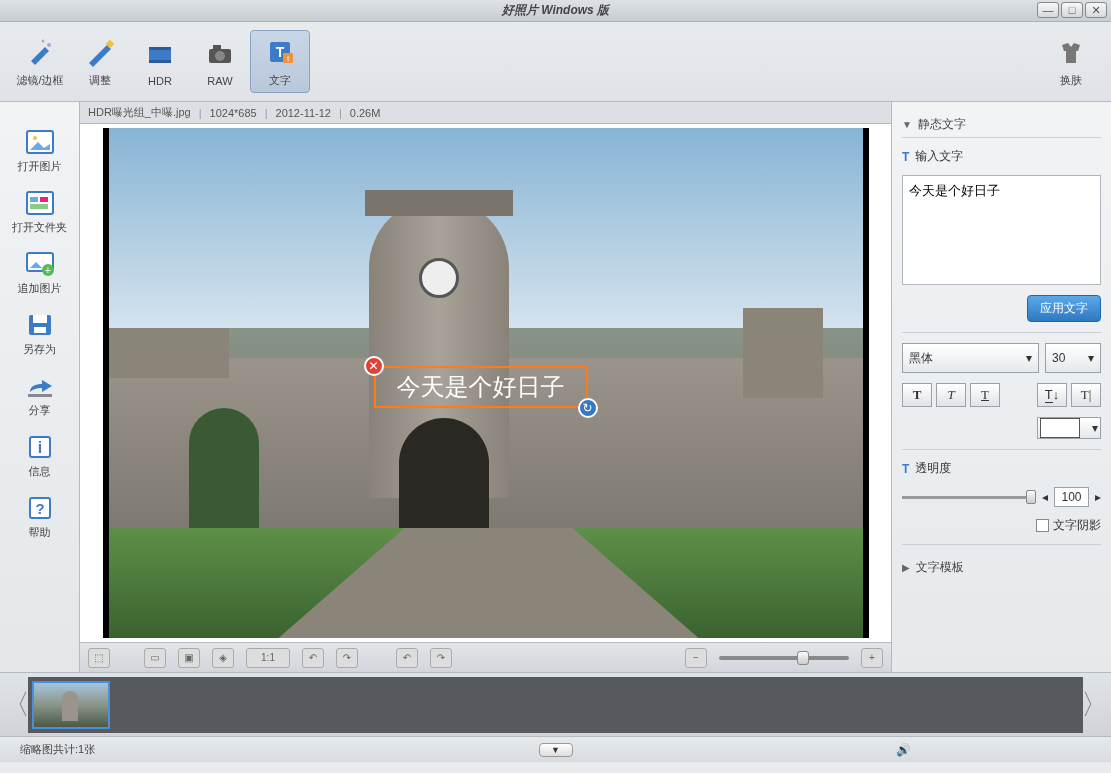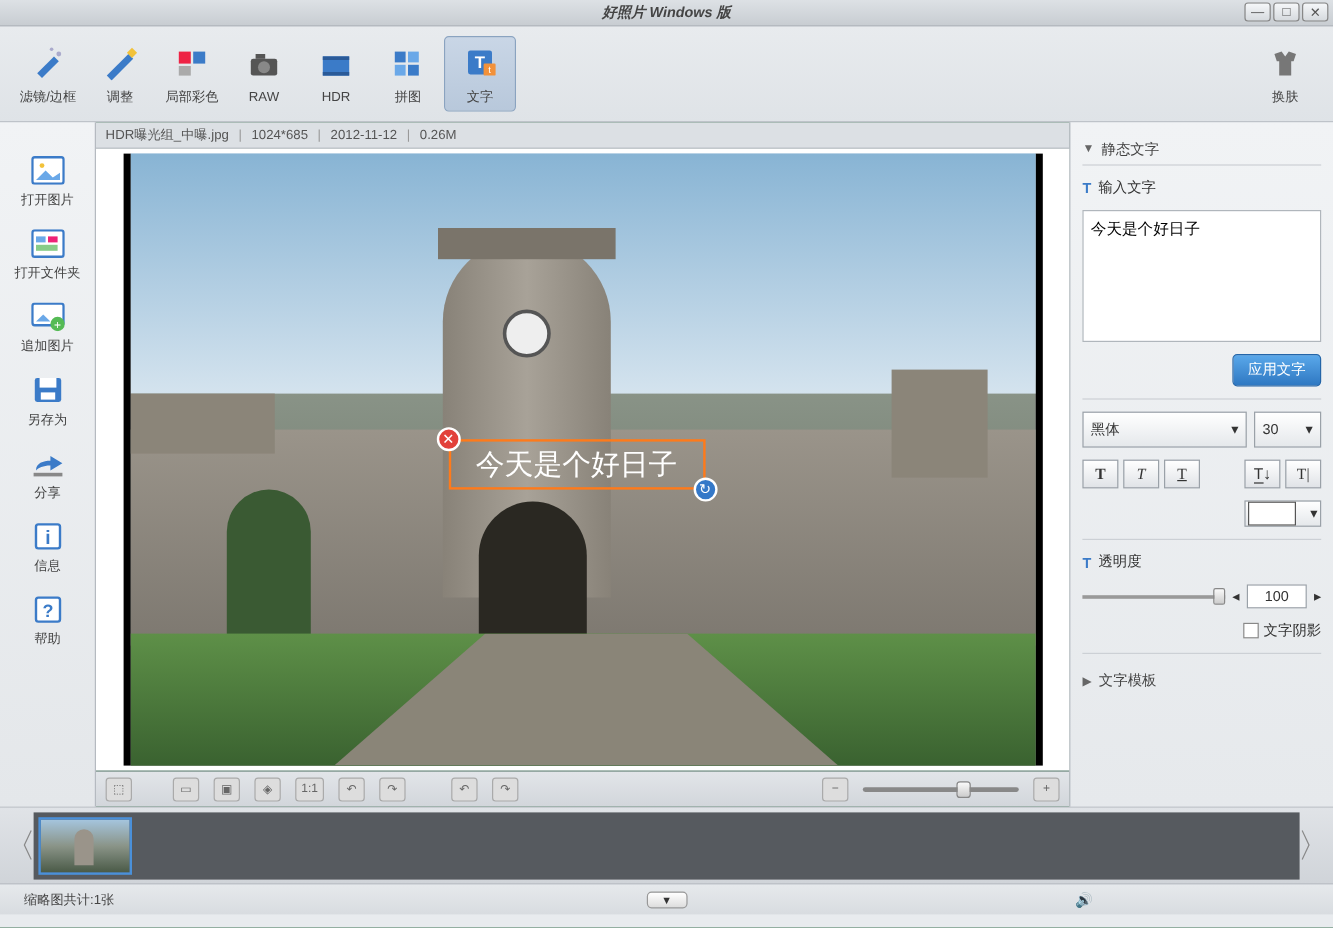--- a/index.html
+++ b/index.html
@@ -51,21 +51,21 @@
 .apply-btn { align-self:flex-end; padding:4px 12px; background:linear-gradient(#5aa8ea,#2f78c2); color:#fff; border:1px solid #2465a8; border-radius:4px; font-size:12px; cursor:pointer; }
 .row { display:flex; gap:6px; align-items:center; }
 .select { flex:1; height:22px; border:1px solid #9aa1a8; background:linear-gradient(#fff,#e5e8eb); padding:14px 6px; display:flex; align-items:center; justify-content:space-between; font-size:12px; }
 .select.small { flex:0 0 56px; }
 .btn-group { display:flex; gap:4px; }
 .style-btn { width:30px; height:24px; border:1px solid #9aa1a8; background:linear-gradient(#fff,#e0e3e7); display:flex; align-items:center; justify-content:center; font-size:13px; font-family:serif; }
 .color-swatch { width:40px; height:20px; background:#fff; border:1px solid #555; }
 .opacity-row { display:flex; align-items:center; gap:6px; }
 .op-slider { flex:1; height:3px; background:#999; position:relative; }
 .op-slider .thumb { position:absolute; right:0; top:-6px; width:10px; height:14px; background:linear-gradient(#fafafa,#ccc); border:1px solid #888; border-radius:2px; }
-.spin { width:50px; height:20px; border:1px solid #9aa1a8; display:flex; align-items:center; justify-content:center; background:#fff; }
+.spin { width:35px; height:20px; border:1px solid #9aa1a8; display:flex; align-items:center; justify-content:center; background:#fff; }
 .checkbox-row { display:flex; justify-content:flex-end; align-items:center; gap:4px; }
 .chk { width:13px; height:13px; border:1px solid #888; background:#fff; }
 .thumb-strip { height:64px; background:linear-gradient(#e0e3e7,#d0d4d9); border-top:1px solid #b5bac0; display:flex; align-items:center; padding:0 4px; }
 .nav-arrow { width:24px; height:56px; display:flex; align-items:center; justify-content:center; font-size:28px; color:#888; cursor:pointer; }
 .thumb-list { flex:1; height:56px; background:#565a5f; display:flex; align-items:center; padding:4px; gap:6px; }
 .thumbnail { width:78px; height:48px; border:2px solid #4a90d9; background:linear-gradient(#a5c5de 0%, #8a9488 50%, #4a5a47 100%); position:relative; }
 .thumbnail .mini-tower { position:absolute; top:8px; left:28px; width:16px; height:30px; background:#9a948a; border-radius:8px 8px 0 0; }
 .statusbar { height:26px; background:linear-gradient(#e6e9ec,#d8dce0); border-top:1px solid #b5bac0; display:flex; align-items:center; padding:0 20px; position:relative; }
 .status-text { font-size:11px; color:#444; }
 .status-center { position:absolute; left:50%; transform:translateX(-50%); }
@@ -100,57 +100,36 @@
         <svg width="30" height="30">
           <path d="M4 26 L22 8 L26 12 L8 30 Z" fill="#3b7bc8"></path>
           <rect x="22" y="4" width="6" height="6" fill="#f2c23a" transform="rotate(45 25 7)"></rect>
         </svg>
       </div>
     <span class="tool-label">调整</span>
   </div>
   <div class="tool-item">
     <div class="tool-icon">
         <svg width="30" height="30">
-          <rect x="4" y="6" width="10" height="10" fill="#e24"></rect>
-          <rect x="16" y="6" width="10" height="10" fill="#3b7bc8"></rect>
-          <rect x="4" y="18" width="10" height="8" fill="#aaa"></rect>
-        </svg>
-      </div>
-    <span class="tool-label">局部彩色</span>
+          <rect x="4" y="8" width="22" height="16" fill="#3b7bc8"></rect>
+          <rect x="4" y="8" width="22" height="3" fill="#2a5a98"></rect>
+          <rect x="4" y="21" width="22" height="3" fill="#2a5a98"></rect>
+        </svg>
+      </div>
+    <span class="tool-label">HDR</span>
   </div>
   <div class="tool-item">
     <div class="tool-icon">
         <svg width="30" height="30">
           <rect x="4" y="10" width="22" height="14" rx="2" fill="#555"></rect>
           <circle cx="15" cy="17" r="5" fill="#888"></circle>
           <rect x="8" y="6" width="8" height="4" fill="#555"></rect>
         </svg>
       </div>
     <span class="tool-label">RAW</span>
-  </div>
-  <div class="tool-item">
-    <div class="tool-icon">
-        <svg width="30" height="30">
-          <rect x="4" y="8" width="22" height="16" fill="#3b7bc8"></rect>
-          <rect x="4" y="8" width="22" height="3" fill="#2a5a98"></rect>
-          <rect x="4" y="21" width="22" height="3" fill="#2a5a98"></rect>
-        </svg>
-      </div>
-    <span class="tool-label">HDR</span>
-  </div>
-  <div class="tool-item">
-    <div class="tool-icon">
-        <svg width="30" height="30">
-          <rect x="4" y="6" width="9" height="9" fill="#3b7bc8"></rect>
-          <rect x="15" y="6" width="9" height="9" fill="#6aa8e8"></rect>
-          <rect x="4" y="17" width="9" height="9" fill="#6aa8e8"></rect>
-          <rect x="15" y="17" width="9" height="9" fill="#3b7bc8"></rect>
-        </svg>
-      </div>
-    <span class="tool-label">拼图</span>
   </div>
   <div class="tool-item active">
     <div class="tool-icon">
         <svg width="30" height="30">
           <rect x="5" y="5" width="20" height="20" rx="2" fill="#3b7bc8"></rect>
           <text x="15" y="20" font-size="14" fill="#fff" text-anchor="middle" font-weight="bold">T</text>
           <rect x="18" y="16" width="10" height="10" rx="1" fill="#f2913a"></rect>
           <text x="23" y="24" font-size="8" fill="#fff" text-anchor="middle">t</text>
         </svg>
       </div>
@@ -271,21 +250,21 @@
           <div class="rot-h">↻</div>
         </div>
       </div>
     </div>
     <div class="canvas-toolbar">
       <div class="ct-btn">⬚</div>
       <div style="width:10px"></div>
       <div class="ct-btn">▭</div>
       <div class="ct-btn">▣</div>
       <div class="ct-btn">◈</div>
-      <div class="ct-btn" style="width:24px">
+      <div class="ct-btn" style="width:44px">
           <span>1:1</span>
         </div>
       <div class="ct-btn">↶</div>
       <div class="ct-btn">↷</div>
       <div style="width:14px"></div>
       <div class="ct-btn">↶</div>
       <div class="ct-btn">↷</div>
       <div style="margin-left:auto;display:flex;align-items:center;gap:6px">
         <div class="ct-btn">−</div>
         <div class="slider">

